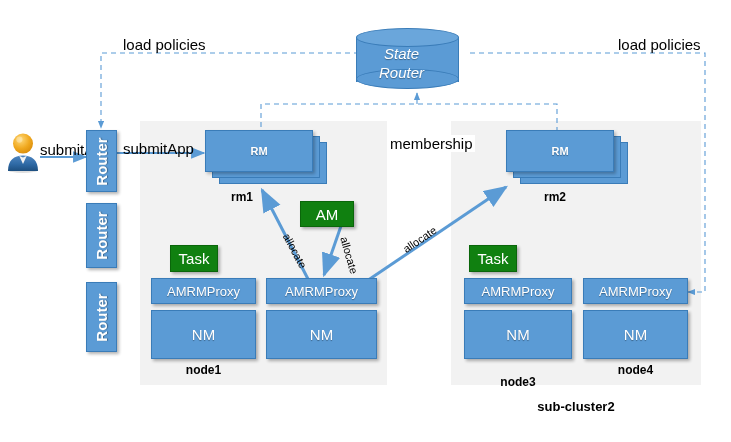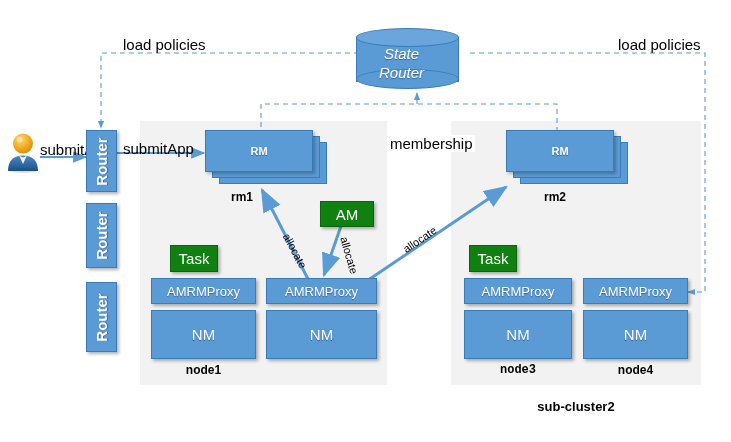--- a/index.html
+++ b/index.html
@@ -260,21 +260,21 @@
 
   <div class="rm-stack" style="left:205px; top:130px; width:122px; height:60px;">
     <div class="rm-layer" style="left:14px; top:12px; width:108px; height:42px;"></div>
     <div class="rm-layer" style="left:7px; top:6px; width:108px; height:42px;"></div>
     <div class="rm-front" style="left:0px; top:0px; width:108px; height:42px;">
       <span>RM</span>
     </div>
   </div>
   <div class="abs node-caption" style="left:197px; top:190px; width:90px;">rm1</div>
 
-  <div class="abs greenbox" style="left:320px; top:201px; width:54px; height:26px;">
+  <div class="abs greenbox" style="left:300px; top:201px; width:54px; height:26px;">
     <span>AM</span>
   </div>
 
   <div class="edge-label rot" style="left:286px; top:228px; transform:rotate(62deg);">allocate</div>
   <div class="edge-label rot" style="left:344px; top:231px; transform:rotate(74deg);">allocate</div>
   <div class="edge-label rot" style="left:404px; top:244px; transform:rotate(-34deg);">allocate</div>
 
   <div class="abs greenbox" style="left:170px; top:245px; width:48px; height:27px;">
     <span>Task</span>
   </div>
@@ -305,21 +305,21 @@
 
   <div class="abs greenbox" style="left:469px; top:245px; width:48px; height:27px;">
     <span>Task</span>
   </div>
   <div class="abs bluebox small" style="left:464px; top:278px; width:108px; height:26px;">
     <span>AMRMProxy</span>
   </div>
   <div class="abs bluebox" style="left:464px; top:310px; width:108px; height:49px;">
     <span>NM</span>
   </div>
-  <div class="abs node-caption" style="left:464px; top:363px; width:108px;font-family:Liberation Mono, monospace;">node3</div>
+  <div class="abs node-caption" style="left:464px; top:375px; width:108px;">node3</div>
 
   <div class="abs bluebox small" style="left:583px; top:278px; width:105px; height:26px;">
     <span>AMRMProxy</span>
   </div>
   <div class="abs bluebox" style="left:583px; top:310px; width:105px; height:49px;">
     <span>NM</span>
   </div>
   <div class="abs node-caption" style="left:583px; top:363px; width:105px;">node4</div>
 
   <div class="abs cluster-caption" style="left:451px; top:399px; width:250px;">sub-cluster2</div>

